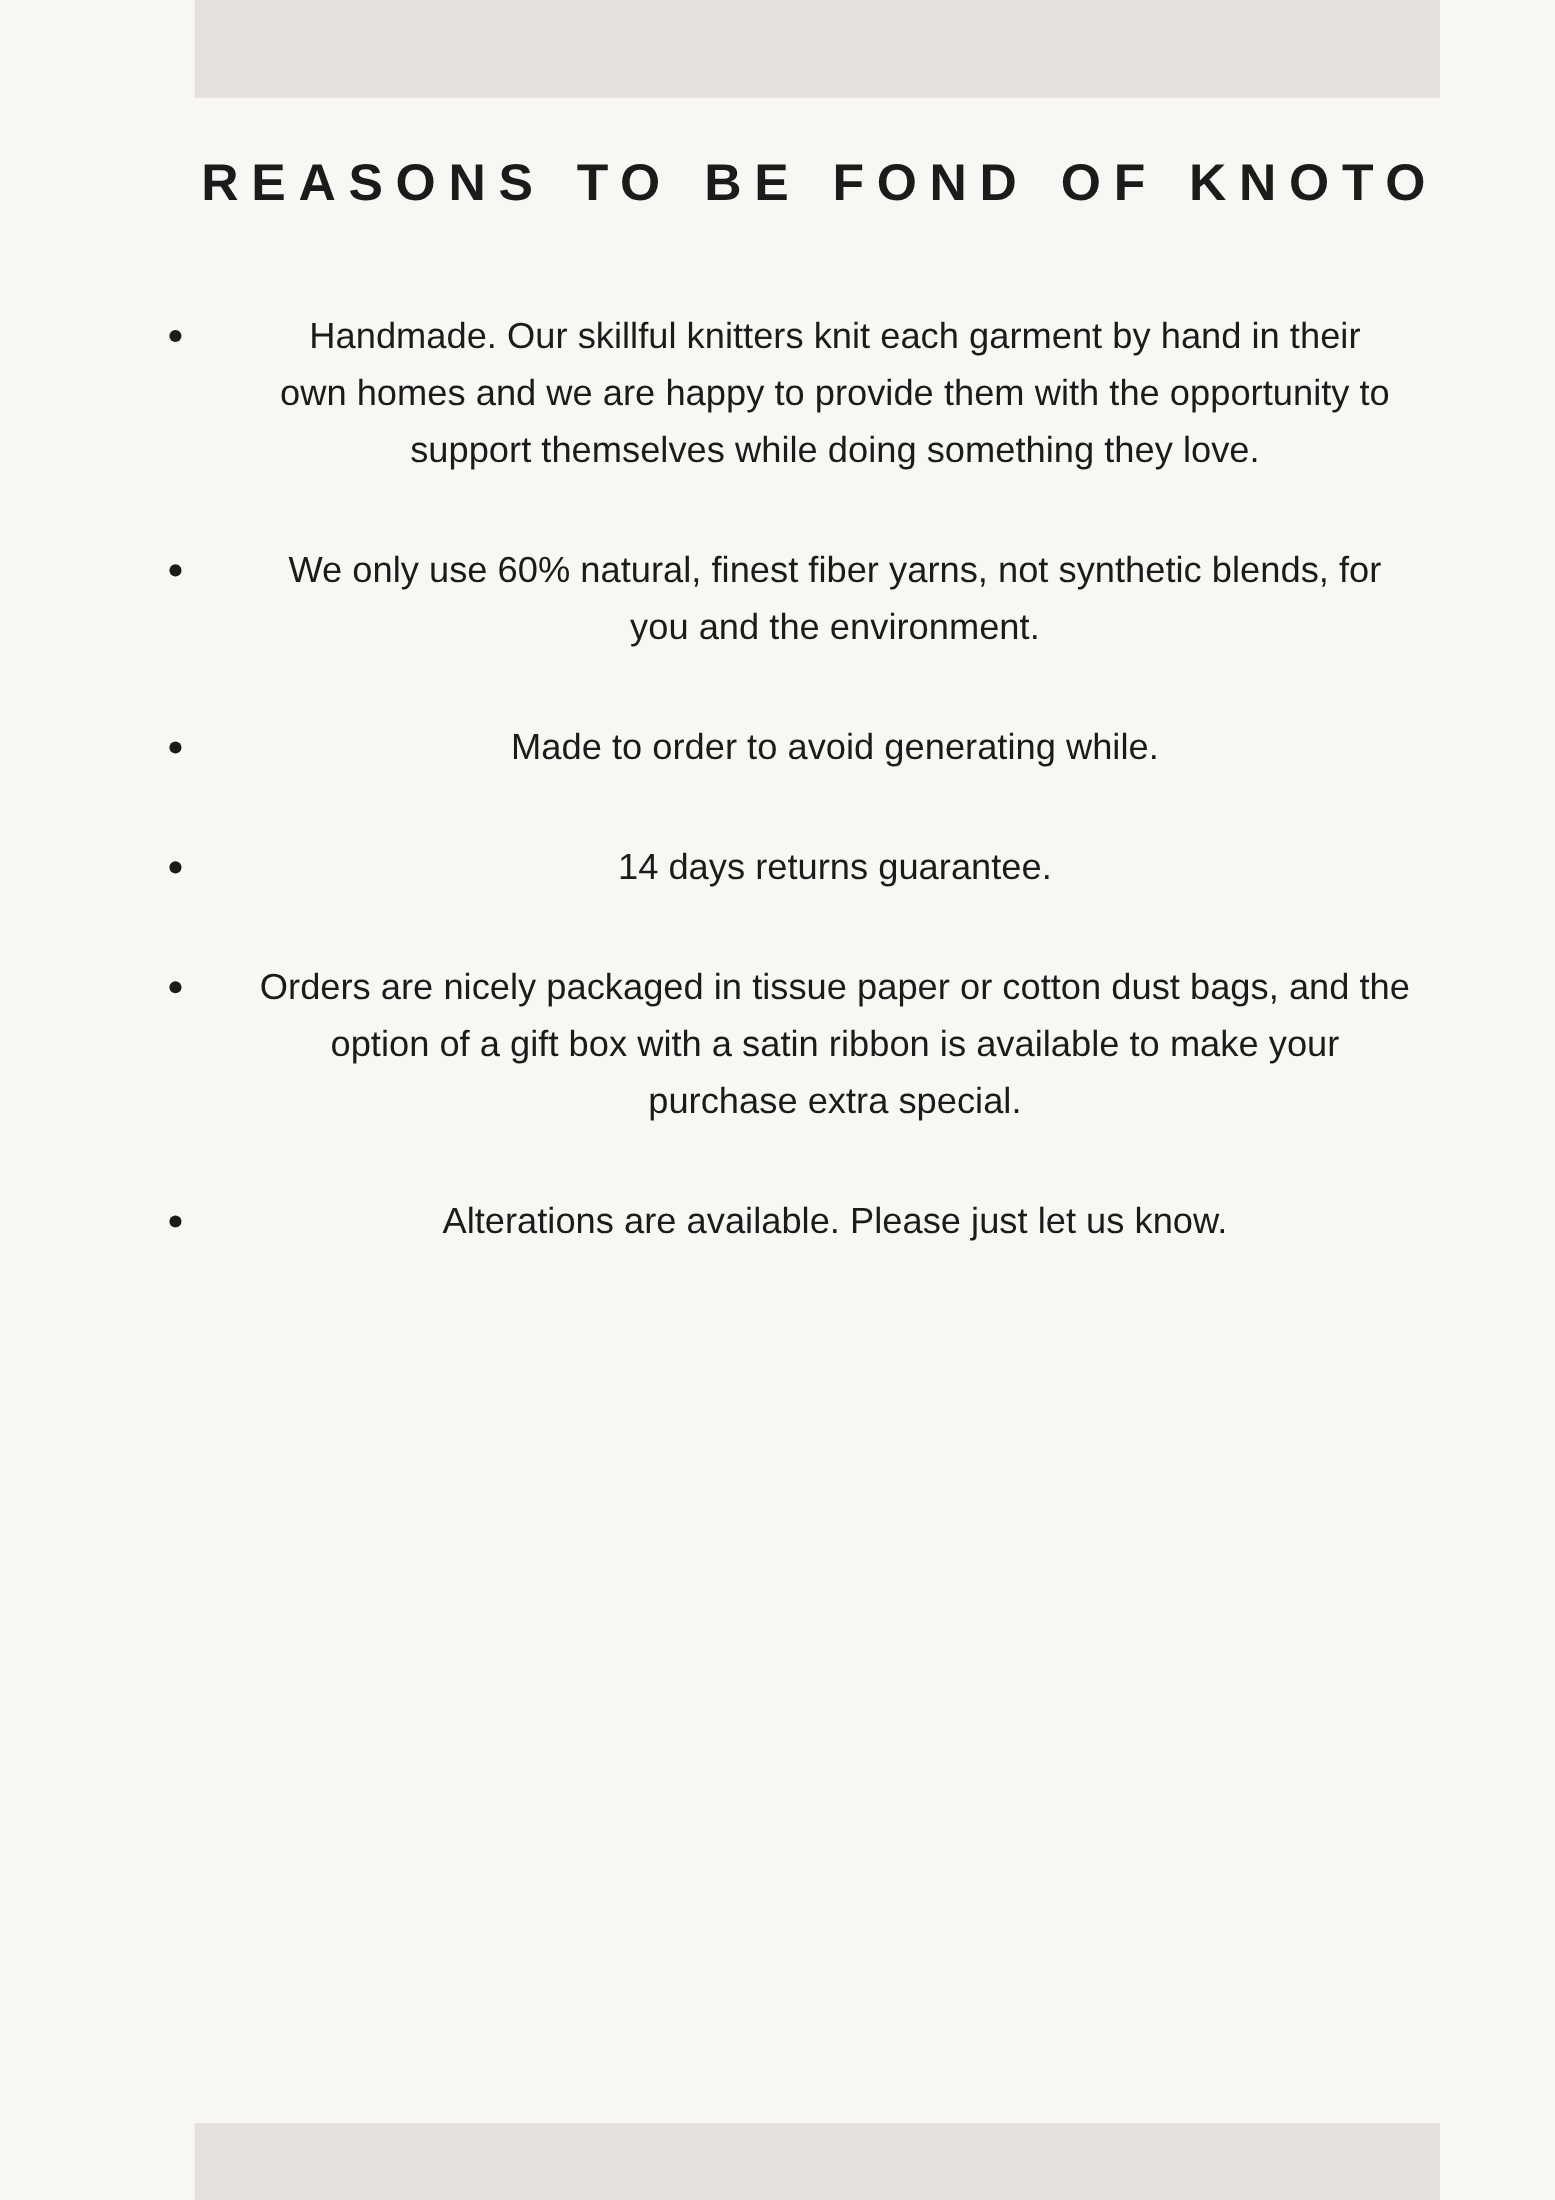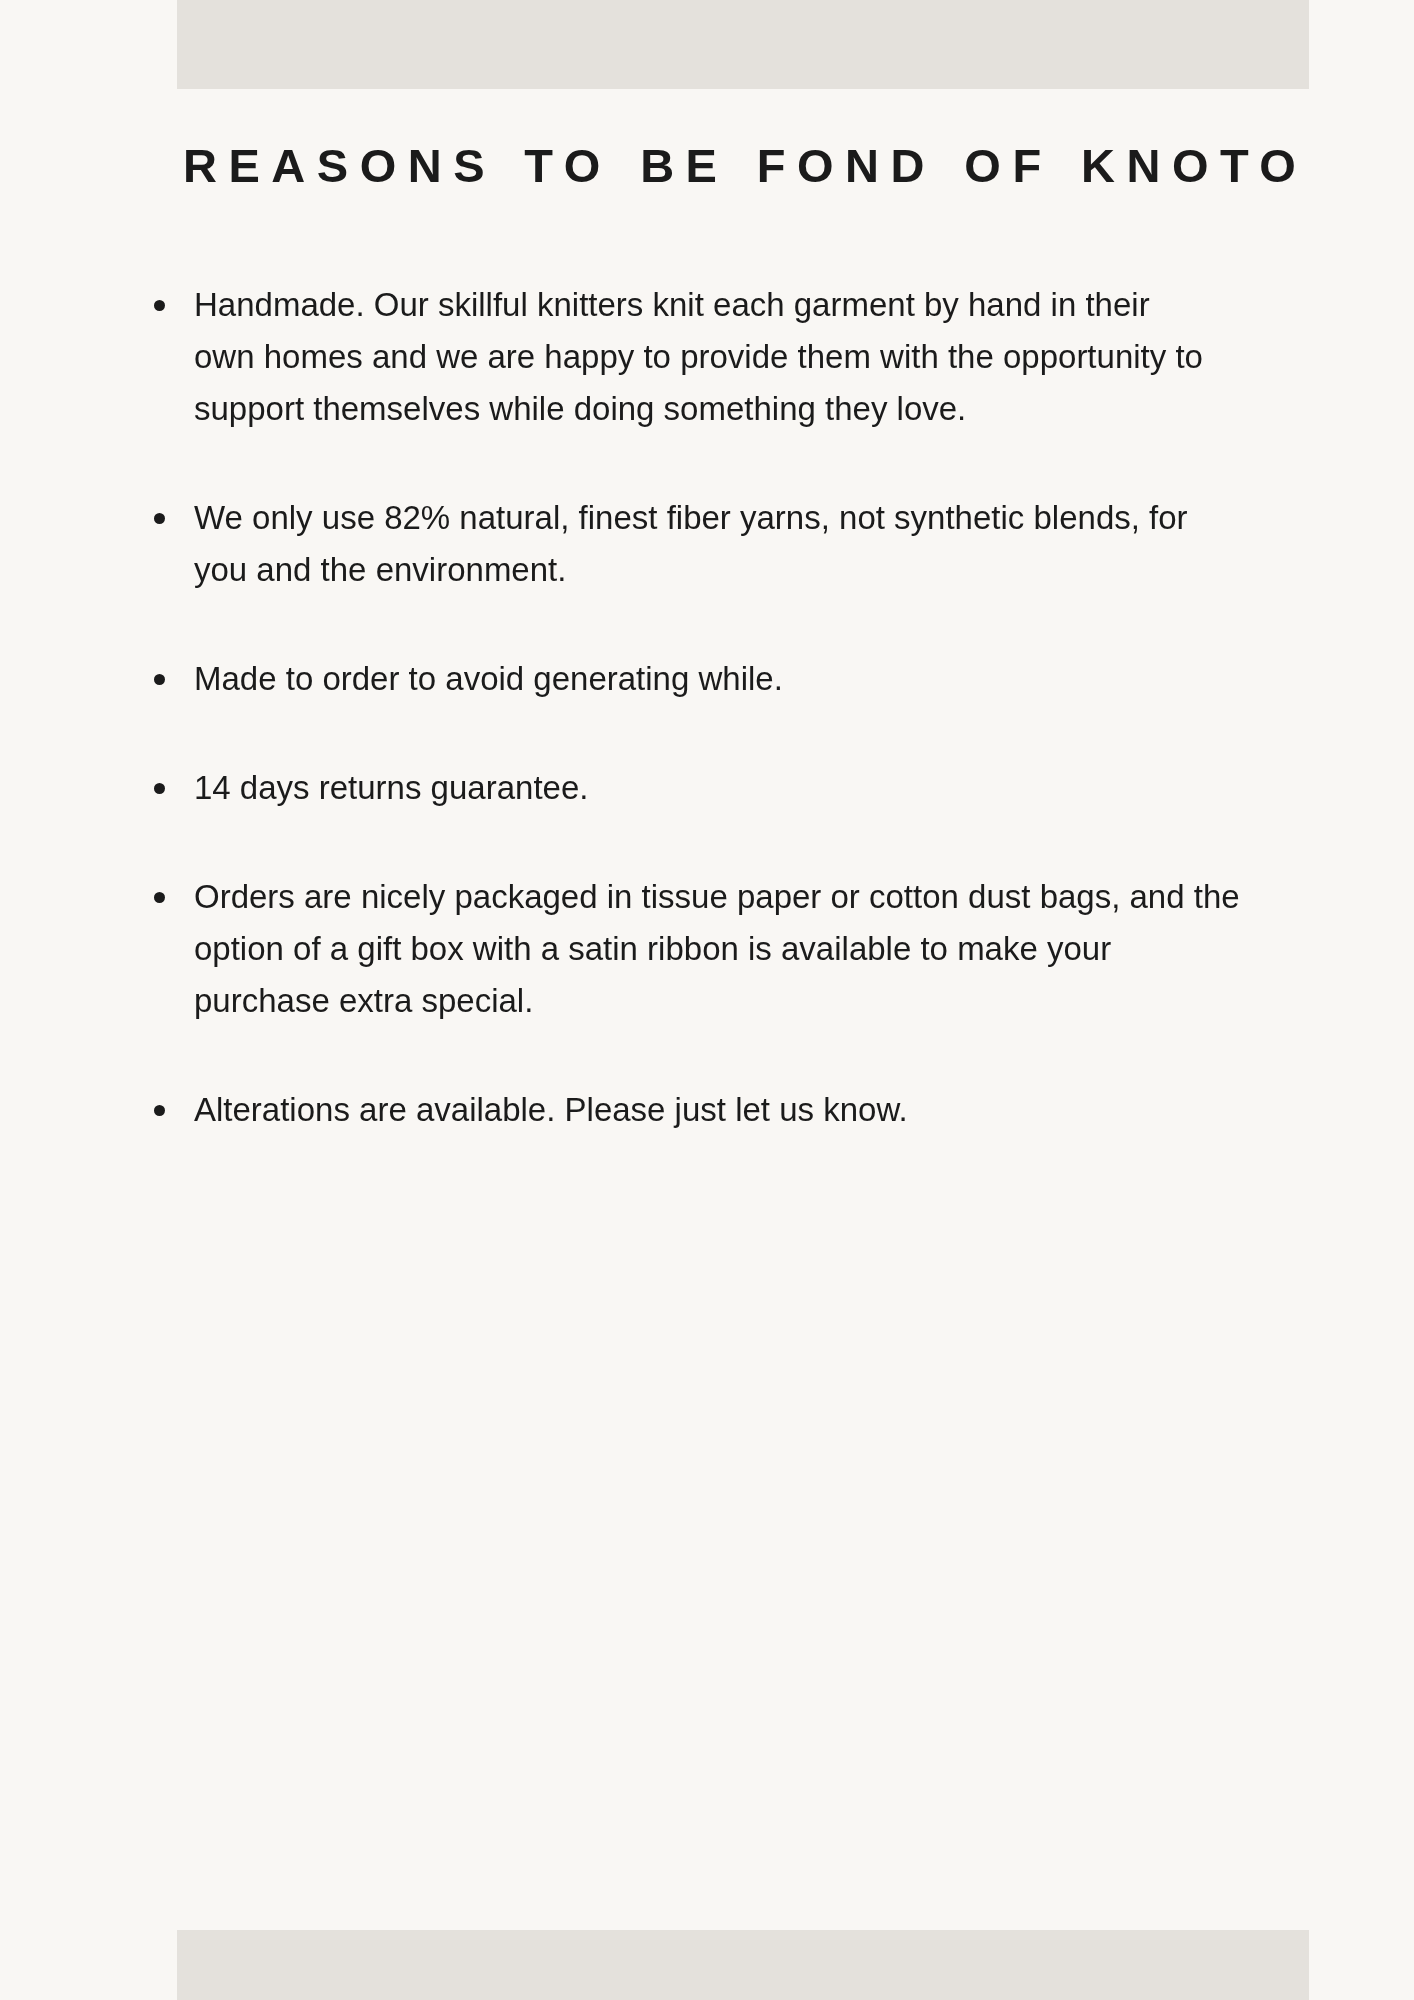--- a/index.html
+++ b/index.html
@@ -38,20 +38,21 @@
     letter-spacing: 0.245em;
     word-spacing: 0.08em;
     white-space: nowrap;
   }
   ul.reasons-list {
     position: absolute;
     left: 118px;
     top: 279px;
     width: 1170px;
     list-style: none;
+    text-align: center;
   }
   ul.reasons-list li {
     position: relative;
     padding-left: 40px;
     margin-bottom: 57px;
     font-size: 33px;
     line-height: 52px;
   }
   ul.reasons-list li .dot {
     position: absolute;
@@ -79,21 +80,21 @@
 
   <ul class="reasons-list">
     <li>
       <span class="dot"></span>
       <span class="item-text">Handmade. Our skillful knitters knit each garment by hand in their
 own homes and we are happy to provide them with the opportunity to
 support themselves while doing something they love.</span>
     </li>
     <li>
       <span class="dot"></span>
-      <span class="item-text">We only use 82% natural, finest fiber yarns, not synthetic blends, for
+      <span class="item-text">We only use 60% natural, finest fiber yarns, not synthetic blends, for
 you and the environment.</span>
     </li>
     <li>
       <span class="dot"></span>
       <span class="item-text">Made to order to avoid generating while.</span>
     </li>
     <li>
       <span class="dot"></span>
       <span class="item-text">14 days returns guarantee.</span>
     </li>

